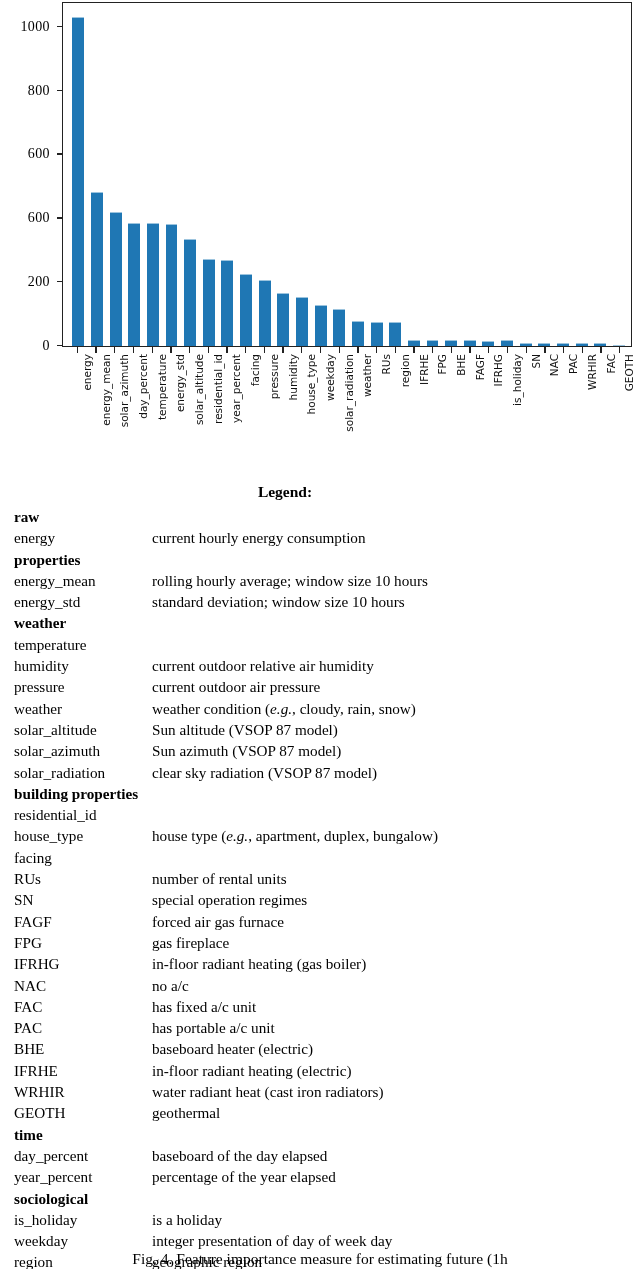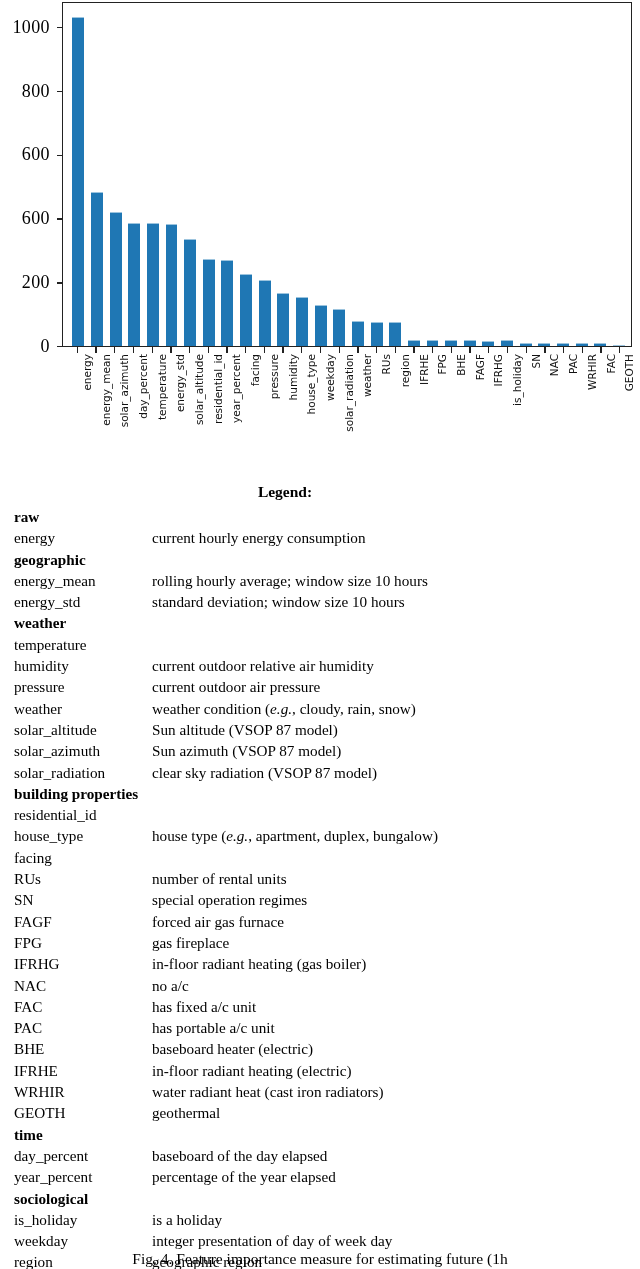--- a/index.html
+++ b/index.html
@@ -67,21 +67,21 @@
     left: 0;
     top: 0;
     width: 62px;
     height: 349px;
   }
   .ytick {
     position: absolute;
     right: 0;
     height: 14px;
     line-height: 14px;
-    font-size: 18px;
+    font-size: 14px;
     letter-spacing: 0.4px;
     white-space: nowrap;
   }
   .ytick .lbl { margin-right: 7px; }
   .ytick .mark {
     display: inline-block;
     width: 5px;
     height: 1.4px;
     background: #222;
     vertical-align: middle;
@@ -492,21 +492,21 @@
 </div>
 
 <div id="legend">
   <div id="legend-title">Legend:</div>
   <div id="legend-rows">
       <div class="leg-group">raw</div>
       <div class="leg-row">
         <div class="leg-term">energy</div>
         <div class="leg-desc">current hourly energy consumption</div>
       </div>
-      <div class="leg-group">geographic</div>
+      <div class="leg-group">properties</div>
       <div class="leg-row">
         <div class="leg-term">energy_mean</div>
         <div class="leg-desc">rolling hourly average; window size 10 hours</div>
       </div>
       <div class="leg-row">
         <div class="leg-term">energy_std</div>
         <div class="leg-desc">standard deviation; window size 10 hours</div>
       </div>
       <div class="leg-group">weather</div>
       <div class="leg-row">

